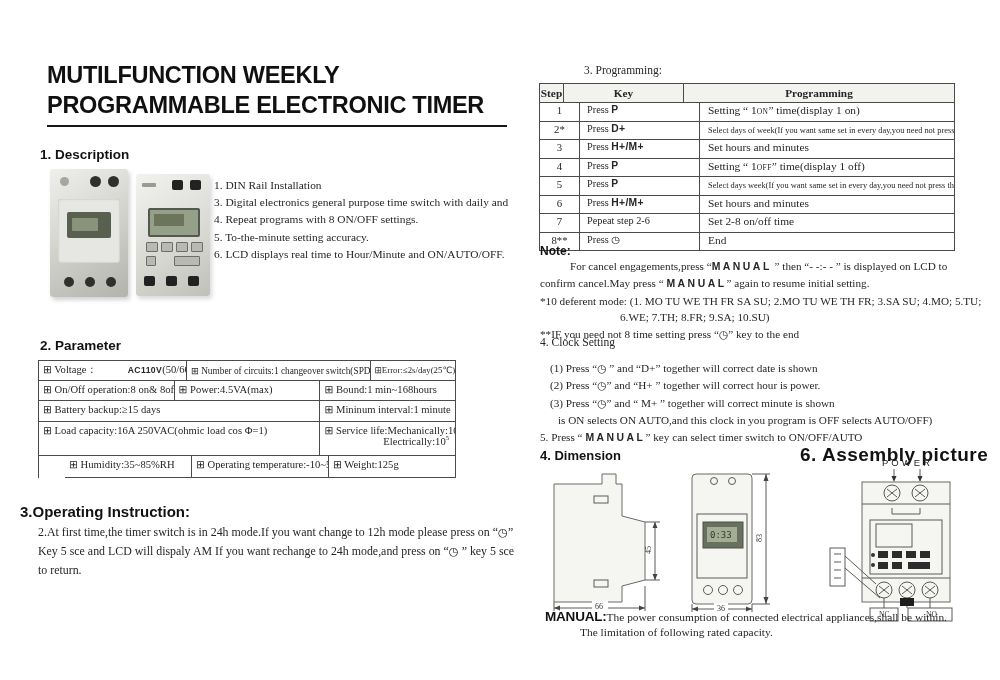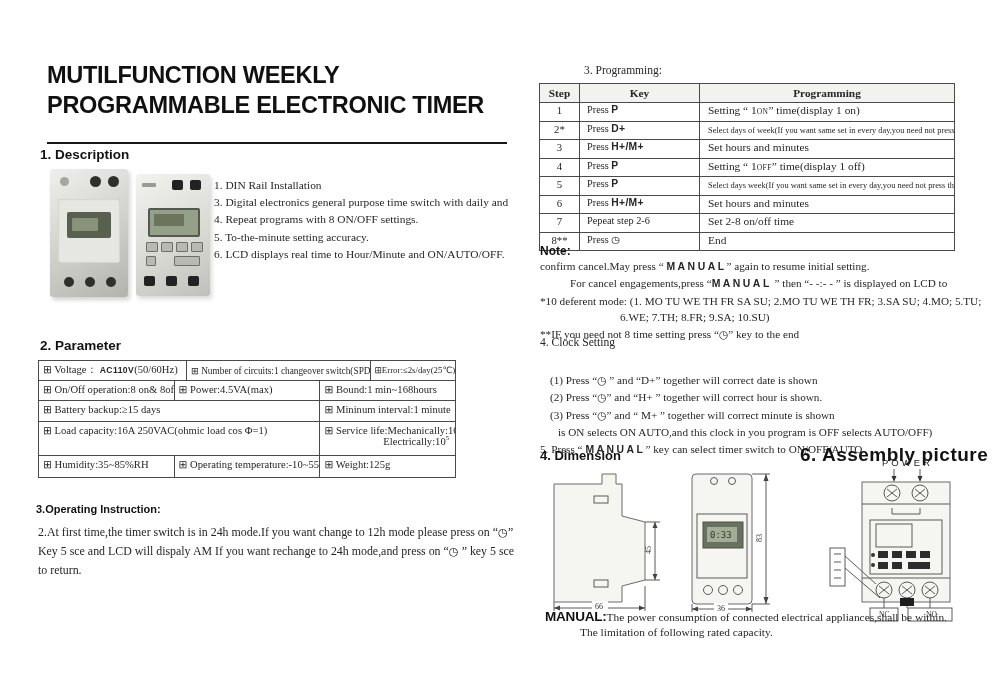--- a/index.html
+++ b/index.html
@@ -3,21 +3,21 @@
 <meta charset="utf-8">
 <style>
   html,body{margin:0;padding:0;background:#e9e9e9;}
   .page{position:relative;width:1000px;height:680px;background:#ffffff;overflow:hidden;
         font-family:"Liberation Serif",serif;color:#262626;}
   .abs{position:absolute;}
   .h-sans{font-family:"Liberation Sans",sans-serif;font-weight:bold;color:#121212;}
   .nowrap{white-space:nowrap;}
 
   
-  .title-block{left:47px;top:60px;width:460px;border-bottom:2px solid #171717;padding-bottom:22px;}
+  .title-block{left:47px;top:60px;width:460px;border-bottom:2px solid #171717;padding-bottom:5px;}
   .title-line{font-family:"Liberation Sans",sans-serif;font-weight:bold;font-size:24px;
               line-height:30px;letter-spacing:-0.3px;color:#101010;transform:scaleX(.98);transform-origin:left;}
 
   
   .desc-heading{left:40px;top:147px;font-size:13.5px;}
   .desc-list{left:214px;top:177px;width:312px;font-size:11.4px;line-height:17.2px;}
   .d-item{white-space:nowrap;}
   .d-item.cont{padding-left:13px;}
 
   
@@ -40,54 +40,54 @@
   .param-heading{left:40px;top:338px;font-size:13.5px;}
   .param-table{left:38px;top:360px;width:417px;border-top:1px solid #4a4a4a;border-left:1px solid #4a4a4a;font-size:10.6px;}
   .p-row{display:flex;}
   .p-cell{border-right:1px solid #4a4a4a;border-bottom:1px solid #4a4a4a;padding:2px 2px 0 4px;
           box-sizing:border-box;white-space:nowrap;overflow:hidden;}
   .p-cell.c9{font-size:9.3px;padding-top:4px;}
   .p-cell.c85{font-size:8.8px;padding-top:4px;}
   .p-line-right{text-align:right;padding-right:4px;}
 
   
-  .op-heading{left:36px;top:503px;font-size:11px;}
+  .op-heading{left:20px;top:503px;font-size:15px;}
   .op-lines{left:38px;top:523px;font-size:11.9px;line-height:19.2px;}
 
   
   .prog-label{left:540px;top:64px;font-size:11.5px;margin-left:44px;}
   .prog-table{left:539px;top:83px;width:416px;border:1px solid #4a4a4a;box-sizing:border-box;}
   .g-head{display:flex;height:18px;background:#f2f2ef;border-bottom:1px solid #4a4a4a;font-weight:bold;font-size:11.3px;}
   .g-head div{display:flex;align-items:center;justify-content:center;box-sizing:border-box;}
   .g-row{display:flex;height:17.5px;border-bottom:1px solid #4a4a4a;}
   .g-row:last-child{border-bottom:none;}
   .g-step{width:40px;border-right:1px solid #4a4a4a;text-align:center;font-size:10.8px;padding-top:1px;box-sizing:border-box;}
   .g-key{width:120px;border-right:1px solid #4a4a4a;padding-left:7px;font-size:10.3px;padding-top:1px;box-sizing:border-box;white-space:nowrap;}
   .g-prog{flex:1;padding-left:8px;font-size:11.4px;padding-top:1px;box-sizing:border-box;white-space:nowrap;overflow:hidden;}
-  .gh-step{width:40px;border-right:1px solid #4a4a4a;}
+  .gh-step{width:24px;border-right:1px solid #4a4a4a;}
   .gh-key{width:120px;border-right:1px solid #4a4a4a;}
   .gh-prog{flex:1;}
 
   
   .note-heading{left:540px;top:244px;font-size:12px;}
   .note-lines{left:540px;top:258px;font-size:11.2px;line-height:16.4px;}
   .nl-indent30{padding-left:30px;}
   .nl-indent80{padding-left:80px;}
   .clock-heading{left:540px;top:336px;font-size:11.6px;}
-  .clock-lines{left:540px;top:372px;font-size:11.2px;line-height:16.4px;}
+  .clock-lines{left:540px;top:360px;font-size:11.2px;line-height:16.4px;}
   .cl-indent{padding-left:10px;}
   .cl-indent2{padding-left:18px;}
 
   
   .seg-man{font-family:"Liberation Sans",sans-serif;font-weight:bold;letter-spacing:2.5px;font-size:.93em;}
   .seg-kb{font-family:"Liberation Sans",sans-serif;font-weight:bold;letter-spacing:.3px;}
   .seg-sc{font-size:.66em;letter-spacing:.4px;}
   .seg-tiny{font-size:8.4px;}
   .seg-sup{vertical-align:super;font-size:.62em;line-height:0;}
-  .seg-acv{font-family:"Liberation Sans",sans-serif;font-weight:bold;font-size:8.6px;letter-spacing:.4px;}
+  .seg-acv{font-family:"Liberation Sans",sans-serif;font-weight:bold;font-size:8.6px;letter-spacing:.4px;margin-left:28px;}
   .seg-clock{font-family:"DejaVu Sans",sans-serif;font-size:.95em;}
 
   
   .dim-heading{left:540px;top:448px;font-size:13px;}
   .asm-heading{left:800px;top:444px;font-size:19px;letter-spacing:.5px;}
   .dim-svg{left:542px;top:462px;}
   .asm-svg{left:824px;top:456px;}
   svg{overflow:visible;}
   .ln{stroke:#5a5a58;fill:none;stroke-width:1;}
   .fig{stroke:#6a6a66;fill:#f5f5f1;stroke-width:1;}
@@ -170,21 +170,21 @@
       <div class="p-row" style="height: 34px;">
         <div class="p-cell" style="width: 67.5%;">
           <div><span> </span></div>
           <div><span>⊞ Load capacity:16A 250VAC(ohmic load cos Φ=1)</span></div>
         </div>
         <div class="p-cell" style="width: 32.5%;">
           <div><span>⊞  Service life:Mechanically:10</span></div>
           <div class="p-line-right"><span>Electrically:10</span><span class="seg-sup">5</span></div>
         </div>
       </div>
-      <div class="p-row" style="height: 22px;">
+      <div class="p-row" style="height: 22px; margin-left: 26px;">
         <div class="p-cell" style="width: 32.5%;"><span>⊞ Humidity:35~85%RH</span></div>
         <div class="p-cell" style="width: 35%;"><span>⊞ Operating temperature:-10~55℃</span></div>
         <div class="p-cell" style="width: 32.5%;"><span>⊞  Weight:125g</span></div>
       </div>
     </div>
 
   <div class="abs h-sans op-heading">3.Operating Instruction:</div>
   <div class="abs op-lines">
     <div class="nowrap"><span>2.At first time,the timer switch is in 24h mode.If you want change to 12h mode please press on “</span><span class="seg-clock">◷</span><span>”</span></div>
     <div class="nowrap"><span>Key 5 sce and LCD will dispaly AM If you want rechange to 24h mode,and press on “</span><span class="seg-clock">◷</span><span> ” key 5 sce</span></div>
@@ -237,31 +237,31 @@
         <div class="g-row">
           <div class="g-step">8**</div>
           <div class="g-key"><span>Press </span><span class="seg-clock">◷</span></div>
           <div class="g-prog"><span>End</span></div>
         </div>
       </div>
   </div>
 
   <div class="abs h-sans note-heading">Note:</div>
   <div class="abs note-lines">
+    <div class="nowrap nl-indent30"><span>For cancel engagements,press “</span><span class="seg-man">MANUAL</span><span> ” then “- -:- - ” is displayed on LCD to</span></div>
     <div class="nowrap"><span>confirm cancel.May press “ </span><span class="seg-man">MANUAL</span><span>” again to resume initial setting.</span></div>
-    <div class="nowrap nl-indent30"><span>For cancel engagements,press “</span><span class="seg-man">MANUAL</span><span> ” then “- -:- - ” is displayed on LCD to</span></div>
     <div class="nowrap"><span>*10 deferent mode:  (1. MO TU WE TH FR SA SU; 2.MO TU WE TH FR; 3.SA SU; 4.MO; 5.TU;</span></div>
     <div class="nowrap nl-indent80"><span>6.WE;  7.TH;  8.FR; 9.SA;  10.SU)</span></div>
     <div class="nowrap"><span>**IF you need not 8 time setting press “</span><span class="seg-clock">◷</span><span>” key to the end</span></div>
   </div>
 
   <div class="abs clock-heading">4. Clock Setting</div>
   <div class="abs clock-lines">
     <div class="nowrap cl-indent"><span>(1) Press “</span><span class="seg-clock">◷</span><span> ” and “D+” together will correct date is shown</span></div>
-    <div class="nowrap cl-indent"><span>(2) Press “</span><span class="seg-clock">◷</span><span>” and “H+ ” together will correct hour is shown.</span></div>
+    <div class="nowrap cl-indent"><span>(2) Press “</span><span class="seg-clock">◷</span><span>” and “H+ ” together will correct hour is power.</span></div>
     <div class="nowrap cl-indent"><span>(3) Press “</span><span class="seg-clock">◷</span><span>” and “ M+ ” together will correct minute is shown</span></div>
     <div class="nowrap cl-indent2"><span>is ON selects ON AUTO,and this clock in you program is OFF selects AUTO/OFF)</span></div>
     <div class="nowrap"><span>5. Press “ </span><span class="seg-man">MANUAL</span><span>” key can select timer switch to ON/OFF/AUTO</span></div>
   </div>
 
   <div class="abs h-sans dim-heading">4. Dimension</div>
   <div class="abs h-sans asm-heading">6. Assembly  picture</div>
 
   <svg class="abs dim-svg" width="240" height="150" viewBox="0 0 240 150">
 

